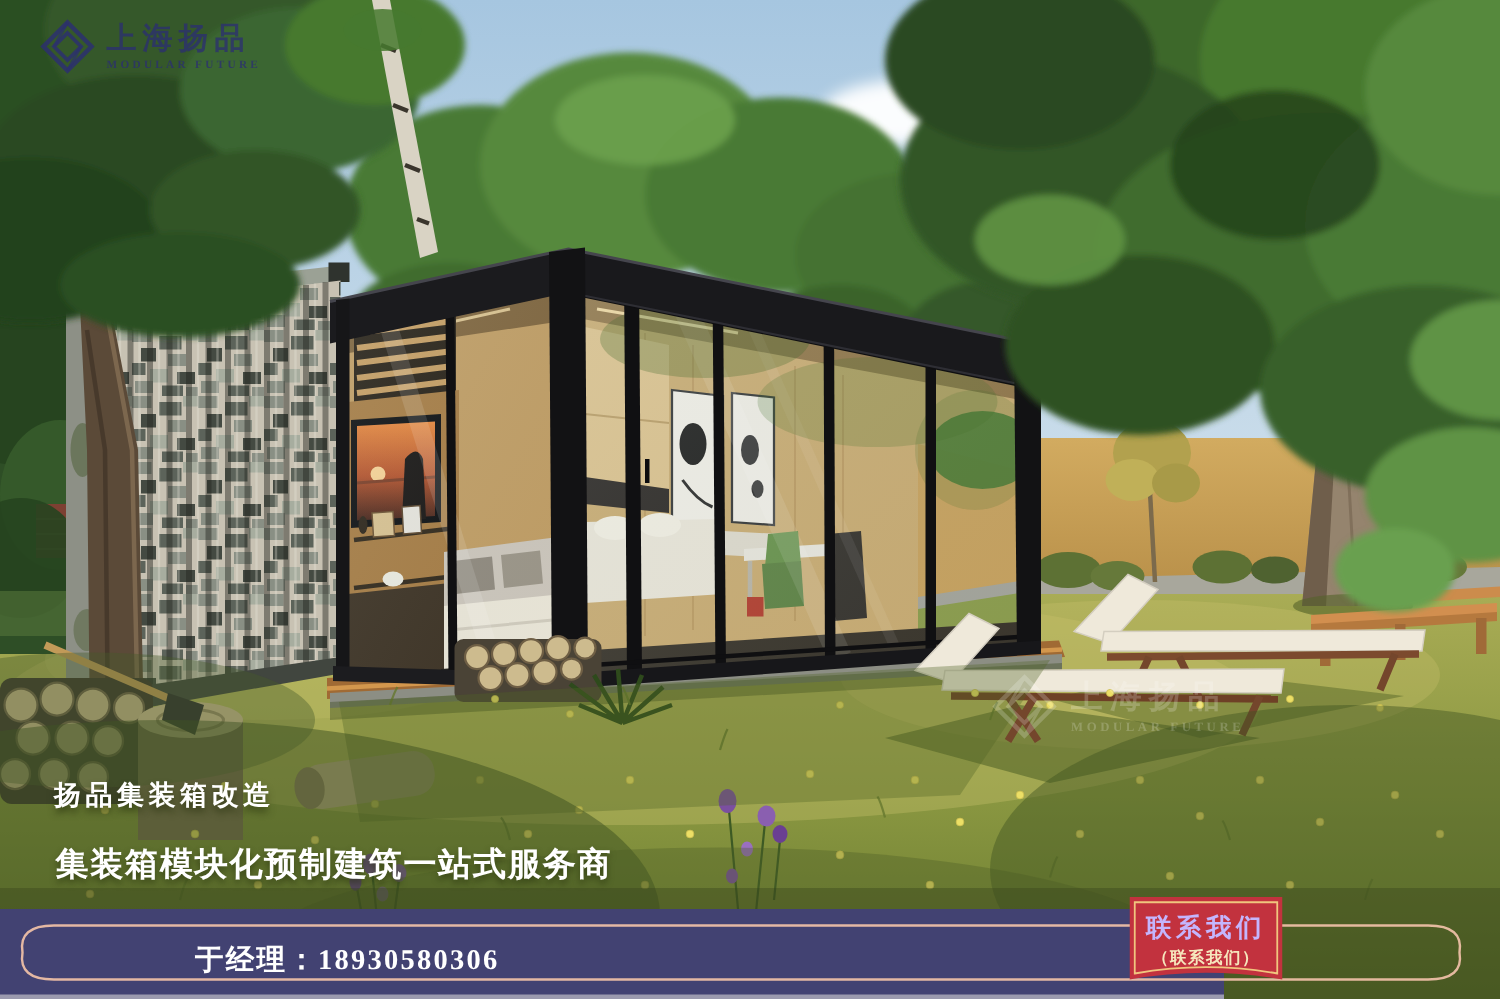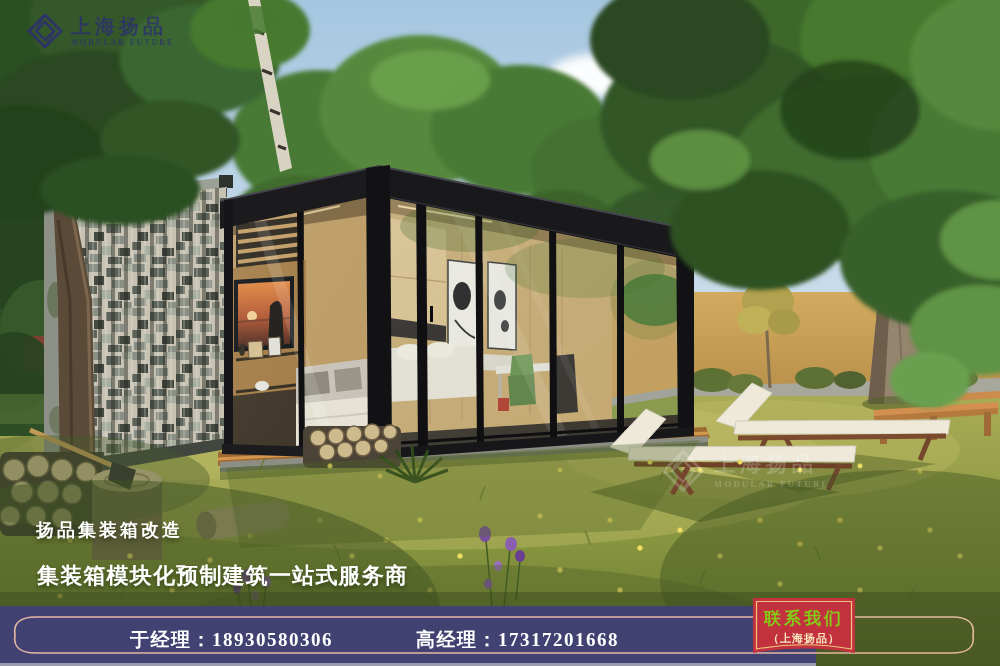--- a/index.html
+++ b/index.html
@@ -24,21 +24,21 @@
   
   .contact-bar{position:absolute;left:0;top:606px;width:816px;height:60px;background:#424272;}
   .contact-bar .bottom-strip{position:absolute;left:0;bottom:0;width:100%;height:3px;
     background:#9b9aae;}
   .contact{position:absolute;top:21px;color:#fff;font-size:19px;font-weight:700;letter-spacing:1.5px;}
   .contact-1{left:130px;}
   .contact-2{left:416px;}
   
   .ribbon{position:absolute;left:753px;top:598px;width:102px;height:62px;z-index:6;}
   .ribbon svg{position:absolute;left:0;top:0;}
-  .ribbon .title{position:absolute;left:0;top:9px;width:100%;text-align:center;color:#84cc16;
+  .ribbon .title{position:absolute;left:0;top:9px;width:100%;text-align:center;color:#c4b5fd;
     font-size:17px;font-weight:700;letter-spacing:3px;}
   .ribbon .subtitle{position:absolute;left:0;top:33px;width:100%;text-align:center;color:#f6e7bd;
     font-size:11px;font-weight:700;letter-spacing:1px;}
 </style>
 </head>
 <body>
 
 <div id="poster">
 
 <svg id="scene" width="1000" height="666" viewBox="0 0 1000 666">
@@ -483,26 +483,25 @@
 
 <div class="contact-bar">
   <svg width="1000" height="60" viewBox="0 0 1000 60" style="position:absolute;left:0;top:0;">
     <g fill="none" stroke="#edbfa6" stroke-width="1.6" opacity=".95">
       <path d="M36,11 Q12,11 15,29 Q12,47 36,47"></path>
       <path d="M36,11 H952 M36,47 H952"></path>
       <path d="M952,11 Q976,11 973,29 Q976,47 952,47"></path>
     </g>
   </svg>
   <div class="contact contact-1"><span>于经理：</span><span>18930580306</span></div>
-  <div class="contact contact-2"><span>高经理：</span><span>17317201668</span></div>
   <div class="bottom-strip"></div>
 </div>
 
 <div class="ribbon">
   <svg width="102" height="62" viewBox="0 0 102 62">
     <path d="M0,0 H102 V55 Q51,46 0,55 Z" fill="#c2323e"></path>
     <path d="M3.5,3.5 H98.5 V51 Q51,42.5 3.5,51 Z" fill="none" stroke="#f2cd82" stroke-width="1.2" opacity=".95"></path>
   </svg>
   <div class="title">联系我们</div>
-  <div class="subtitle">（上海扬品）</div>
+  <div class="subtitle">（联系我们）</div>
 </div>
 
 </div>
 
 </body></html>

